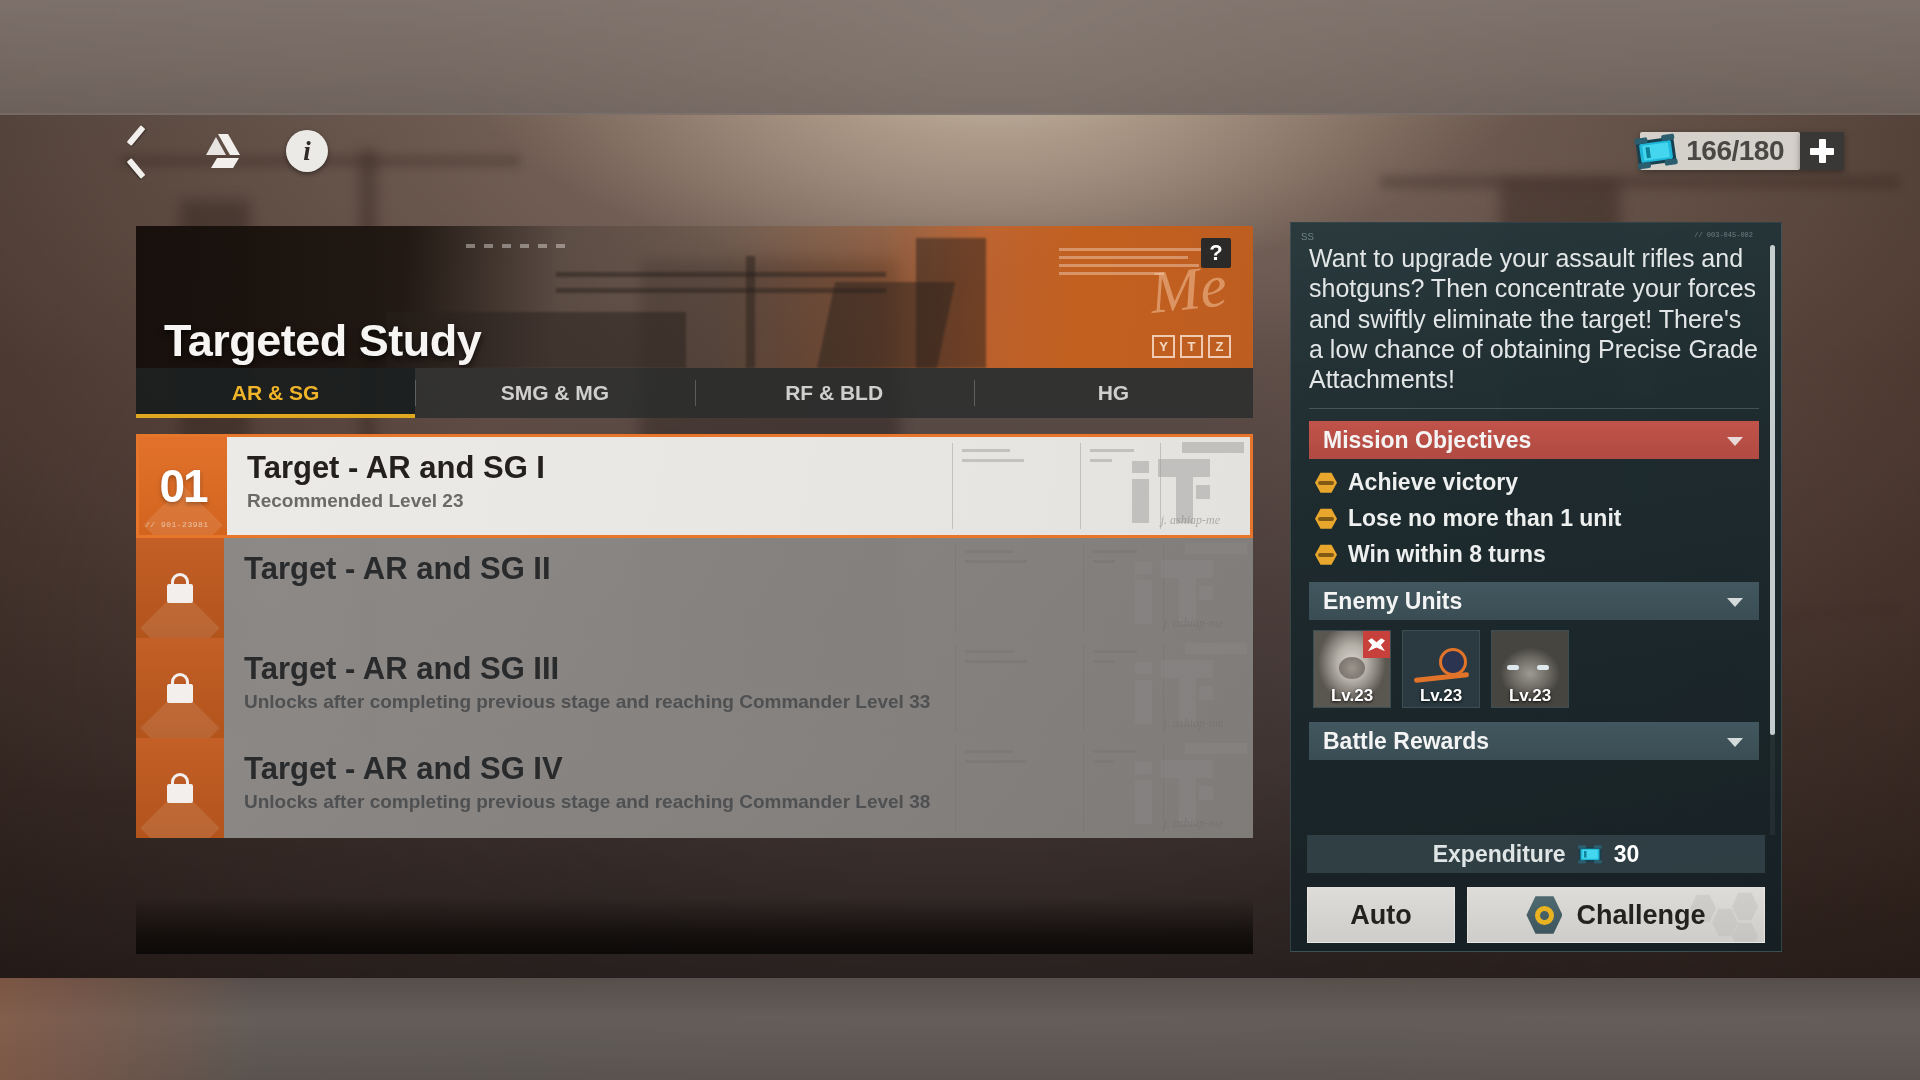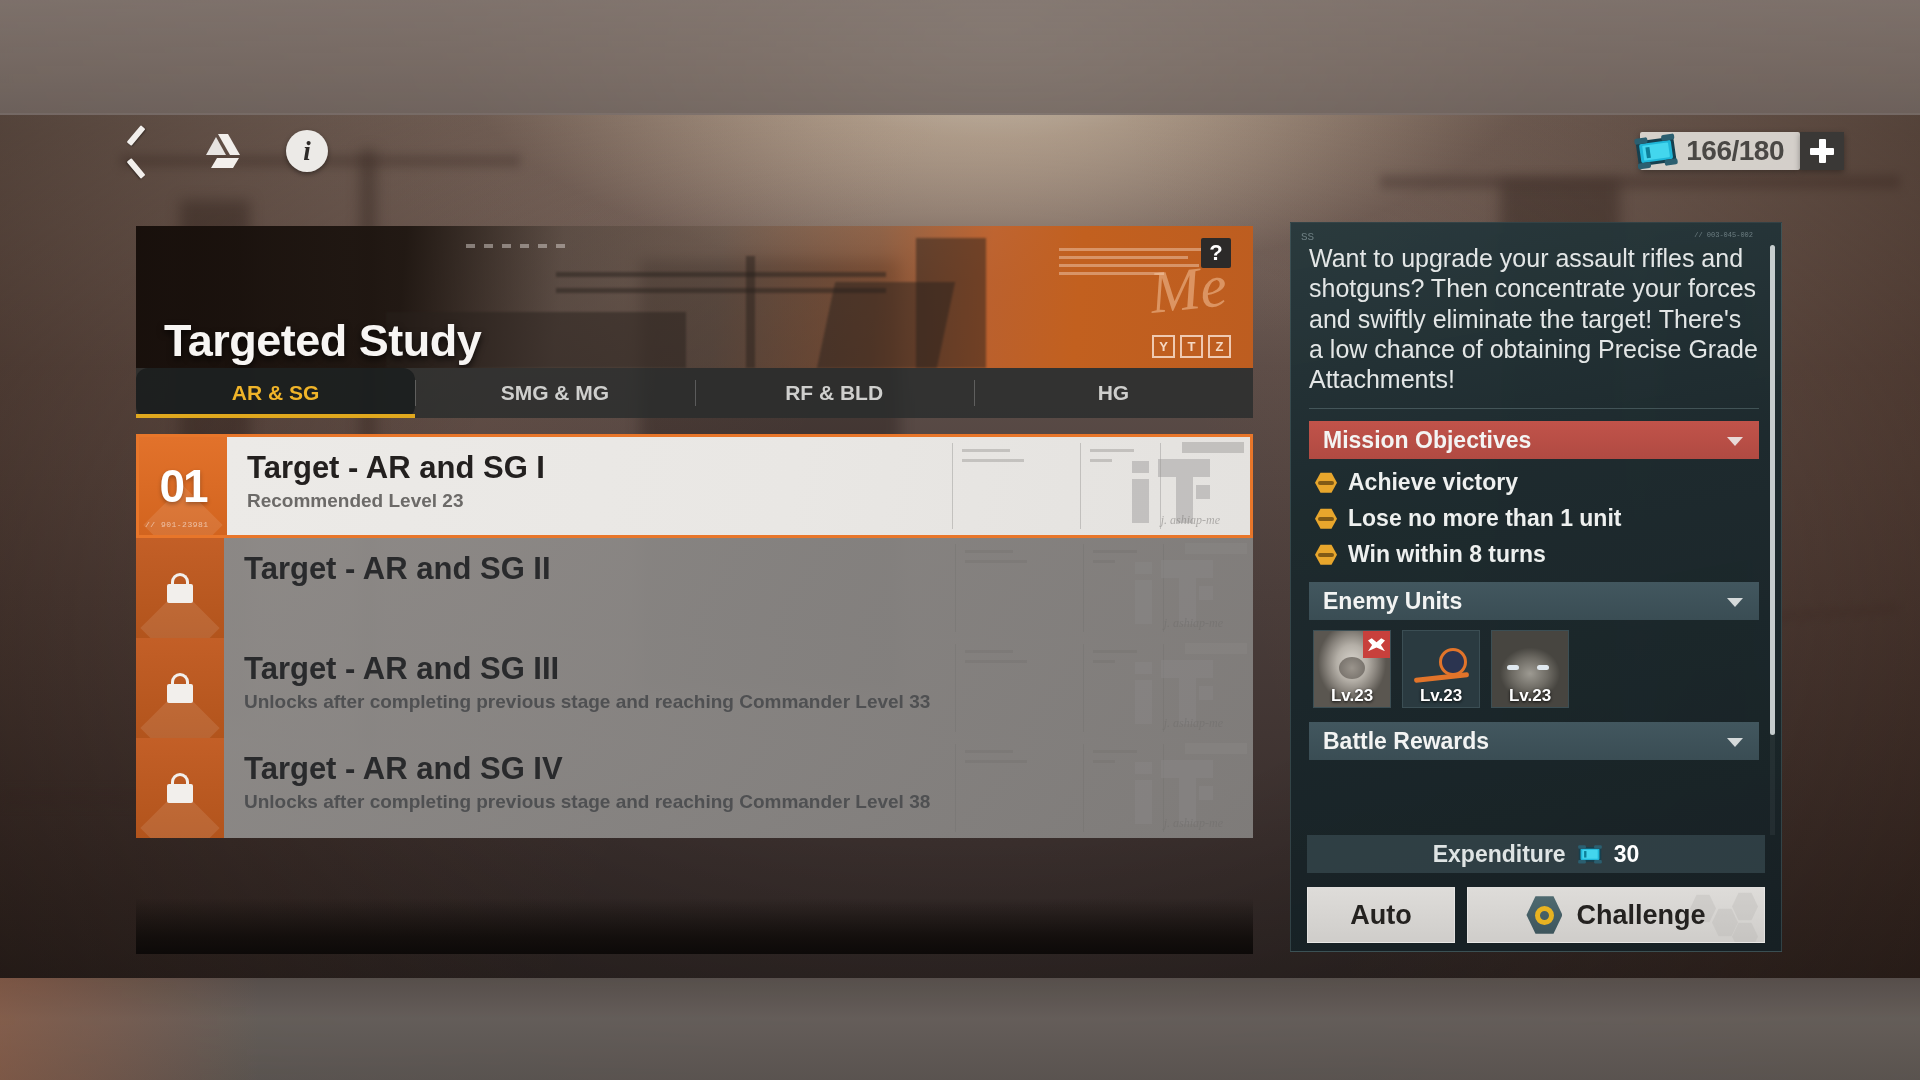--- a/index.html
+++ b/index.html
@@ -231,21 +231,20 @@
     cursor: pointer;
     position: relative;
   }
   .tab + .tab::before {
     content: ""; position: absolute; left: 0; top: 12px; bottom: 12px;
     width: 1px; background: rgba(255,255,255,0.22);
   }
   .tab.active {
     color: #f0b429;
     background: rgba(26,30,30,0.88);
-    border-radius: 12px;
   }
   .tab.active::after {
     content: ""; position: absolute; left: 0; right: 0; bottom: 0; height: 4px;
     background: #e0a81e;
   }
 
   
   #mission-list {
     margin-top: 16px;
     position: relative;

